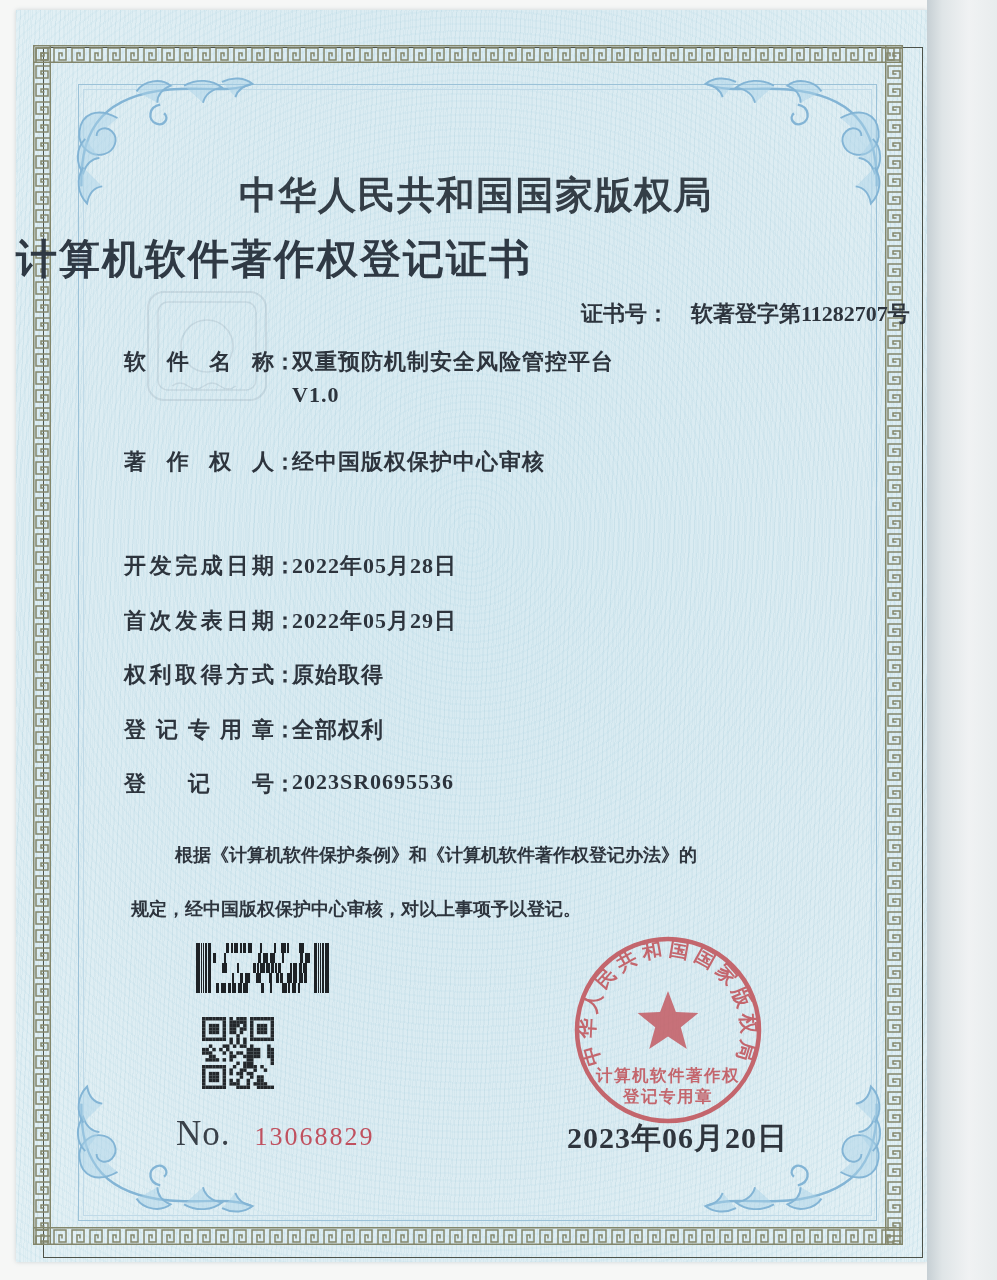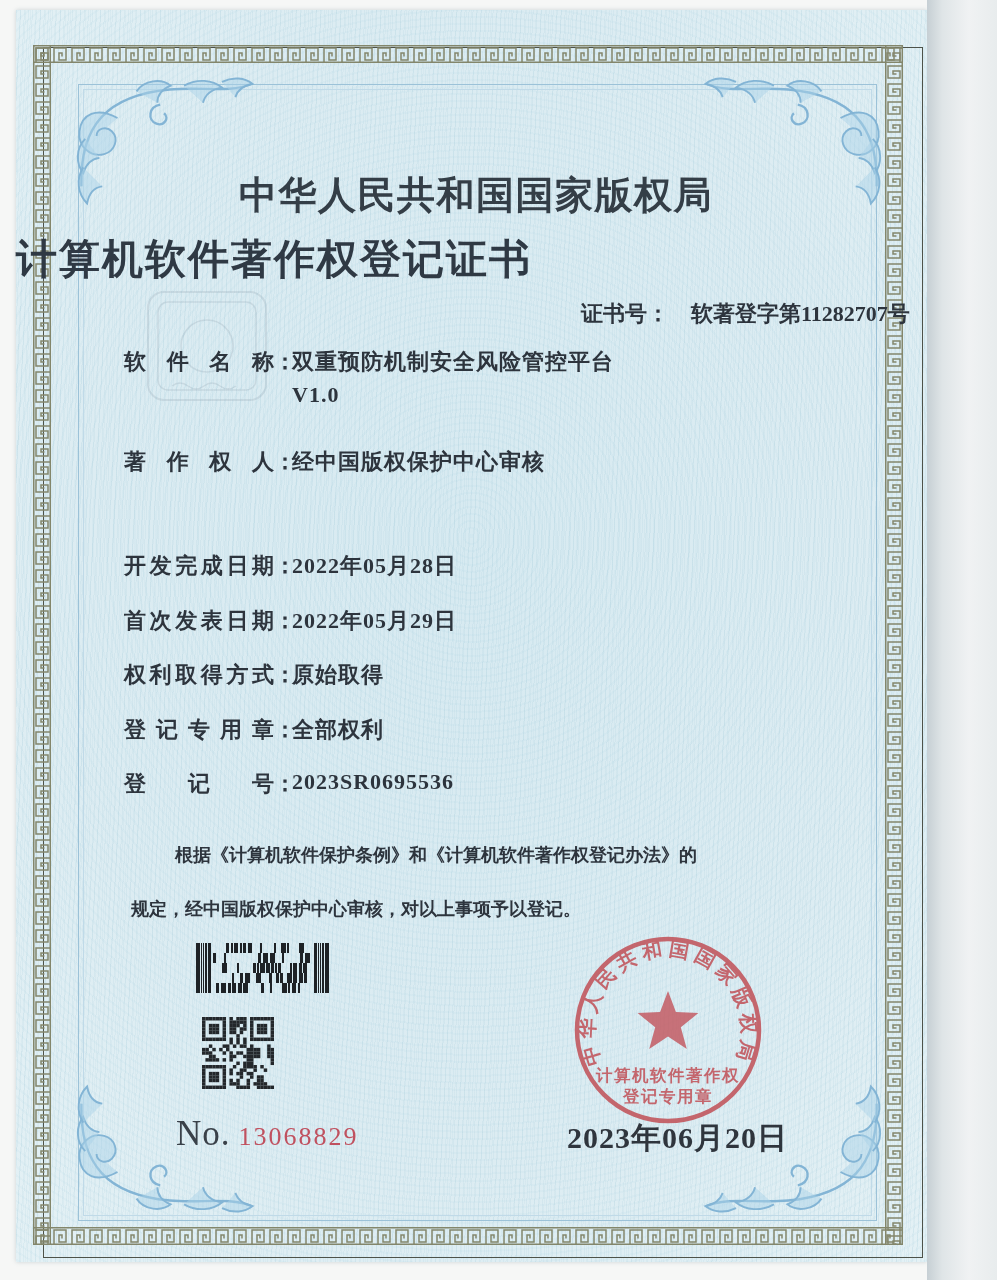--- a/index.html
+++ b/index.html
@@ -72,21 +72,21 @@
   .fvalue{display:inline-block;margin-left:8px;font-weight:700;letter-spacing:1px;vertical-align:top;}
   .fvalue .v2{margin-top:5px;}
   .statement{
     position:absolute;left:115px;top:818px;width:710px;
     font-size:18px;font-weight:700;color:var(--ink,#2d343d);line-height:54px;
   }
   .statement .s1{text-indent:44px;white-space:nowrap;}
   .statement .s2{white-space:nowrap;}
   .serial{position:absolute;left:160px;top:1104px;white-space:nowrap;}
   .serial .no{font-size:35px;color:#3a4149;letter-spacing:1px;}
-  .serial .num{font-size:26px;color:var(--serial_red,#c0515f);letter-spacing:2px;margin-left:8px;}
+  .serial .num{font-size:26px;color:var(--serial_red,#c0515f);letter-spacing:2px;margin-left:24px;}
   .issue-date{
     position:absolute;left:551px;top:1108px;font-size:30px;font-weight:700;
     letter-spacing:1px;color:#2f353d;white-space:nowrap;
   }
   
   .barcode{position:absolute;left:180px;top:933px;}
   .qrcode{position:absolute;left:186px;top:1007px;}
   
   .seal{position:absolute;left:552px;top:920px;opacity:.9;filter:blur(.3px);}
   .seal .ring{stroke:var(--seal_red,#c2585f);fill:none;stroke-width:4.5;}

